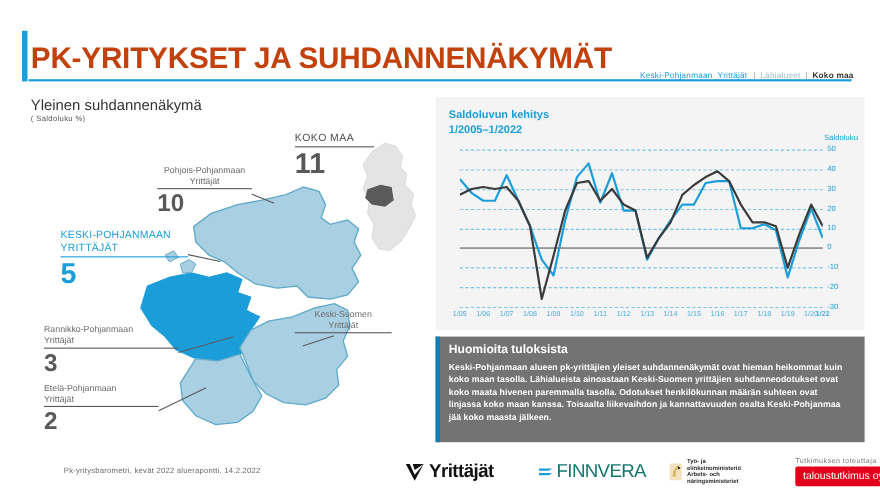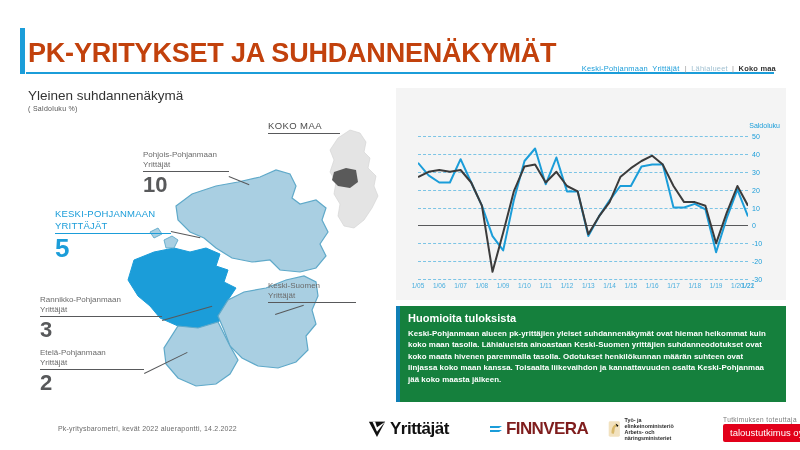--- a/index.html
+++ b/index.html
@@ -49,21 +49,21 @@
 
   
   .callout{position:absolute;}
   .callout .lbl{
     font-size:8px;color:#6b6b6b;line-height:1.25;white-space:nowrap;
   }
   .callout .rule{height:1px;background:#58595b;margin-top:1px;}
   .callout .val{
     font-size:22px;font-weight:bold;color:#58595b;line-height:1.05;margin-top:1px;
   }
-  .callout.right .lbl,.callout.right .val{text-align:left;}
+  .callout.right .lbl,.callout.right .val{text-align:center;}
   .callout.hl .lbl{color:#1b9dd9;font-size:9.5px;font-weight:normal;letter-spacing:0.2px;}
   .callout.hl .rule{background:#1b9dd9;}
   .callout.hl .val{color:#1b9dd9;font-size:26px;}
 
   #c-kokomaa{left:268px;top:120px;width:72px;}
   #c-kokomaa .lbl{font-size:9.5px;color:#4b4b4b;letter-spacing:0.4px;}
   #c-kokomaa .val{font-size:26px;}
   #c-pohjois{left:143px;top:150px;width:86px;}
   #c-keski{left:55px;top:208px;width:116px;}
   #c-rannikko{left:40px;top:295px;width:122px;}
@@ -96,42 +96,42 @@
   }
   .xtick{
     position:absolute;font-size:6.5px;color:#4aaede;
     transform:translateX(-50%);white-space:nowrap;
   }
   #chart-svg{position:absolute;left:0;top:0;}
 
   
   #notes{
     position:absolute;left:396px;top:306px;width:390px;height:96px;
-    background:#15803d;color:#ffffff;
+    background:#737373;color:#ffffff;
   }
   #notes-rail{position:absolute;left:0;top:0;width:4px;height:100%;background:#0f7fb5;}
   #notes-title{
     position:absolute;left:12px;top:6px;font-size:11px;font-weight:bold;
   }
   #notes-body{
     position:absolute;left:12px;top:22px;width:366px;
     font-size:7.9px;line-height:1.45;font-weight:bold;letter-spacing:0.05px;
   }
 
   
   #footer-note{
     position:absolute;left:58px;top:425px;font-size:7px;color:#6b6b6b;
     letter-spacing:0.2px;
   }
   #footer-logos{position:absolute;left:368px;top:414px;height:30px;}
   .logo{position:absolute;top:0;height:30px;display:flex;align-items:center;}
   #logo-yrittajat{left:0;}
   #logo-yrittajat .txt{font-size:17px;font-weight:bold;color:#111;letter-spacing:-0.5px;}
   #logo-finnvera{left:120px;}
-  #logo-finnvera .txt{font-size:17px;font-weight:bold;color:#7f1d1d;letter-spacing:-0.6px;}
+  #logo-finnvera .txt{font-size:17px;font-weight:normal;color:#0f766e;letter-spacing:-0.6px;}
   #logo-tem{left:240px;line-height:1.15;}
   #logo-tem .txt{font-size:5.4px;font-weight:bold;color:#2b2b2b;}
   #logo-ttk{left:355px;top:2px;height:28px;flex-direction:column;align-items:flex-start;}
   #ttk-top{font-size:6.5px;color:#7a7a7a;letter-spacing:0.4px;margin-bottom:1px;}
   #ttk-badge{
     background:#e2001a;color:#fff;font-size:9.5px;
     padding:3px 7px 4px 7px;border-radius:2px;white-space:nowrap;
   }
   .lion{width:18px;height:24px;margin-right:4px;}
 </style>
@@ -188,20 +188,21 @@
     <path fill="#e4e4e4" stroke="#d6d6d6" stroke-width="0.7" d="M30 2 L40 5 L46 14 L44 24 L50 30 L48 40 L56 48 L54 58 L58 68 L52 80
              L44 92 L34 100 L24 98 L18 88 L20 76 L14 66 L16 54 L10 44 L14 32
              L10 22 L18 10 Z"></path>
     <path fill="#5a5a5a" d="M14 44 L26 40 L36 42 L38 54 L30 60 L18 58 L12 52 Z"></path>
   </svg>
 </div>
 
 <div class="callout" id="c-kokomaa">
   <div class="lbl">KOKO MAA</div>
   <div class="rule"></div>
+  <div class="val">11</div>
 </div>
 
 <div class="callout right" id="c-pohjois">
   <div class="lbl">Pohjois-Pohjanmaan</div>
   <div class="lbl">Yrittäjät</div>
   <div class="rule"></div>
   <div class="val" style="text-align:left">10</div>
 </div>
 
 <div class="callout hl" id="c-keski">
@@ -232,20 +233,24 @@
 </div>
 
 <div class="leader" style="left:229px;top:176px;width:22px;transform:rotate(22deg);transform-origin:0 0;"></div>
 <div class="leader" style="left:171px;top:231px;width:30px;transform:rotate(12deg);transform-origin:0 0;"></div>
 <div class="leader" style="left:162px;top:320px;width:52px;transform:rotate(-16deg);transform-origin:0 0;"></div>
 <div class="leader" style="left:144px;top:373px;width:48px;transform:rotate(-26deg);transform-origin:0 0;"></div>
 <div class="leader" style="left:275px;top:314px;width:30px;transform:rotate(-18deg);transform-origin:0 0;"></div>
 <div class="leader" style="left:340px;top:136px;width:0px;"></div>
 
 <div id="chart-panel">
+  <div id="chart-title">
+    <div>Saldoluvun kehitys</div>
+    <div>1/2005–1/2022</div>
+  </div>
   <div id="ytick-label">Saldoluku</div>
   <div id="chart-area">
     <div id="gridlines">
         <div class="gridline" style="top: 0px;"></div>
         <div class="gridline" style="top: 17.875px;"></div>
         <div class="gridline" style="top: 35.75px;"></div>
         <div class="gridline" style="top: 53.625px;"></div>
         <div class="gridline" style="top: 71.5px;"></div>
         <div class="gridline zero" style="top: 89.375px;"></div>
         <div class="gridline" style="top: 107.25px;"></div>

